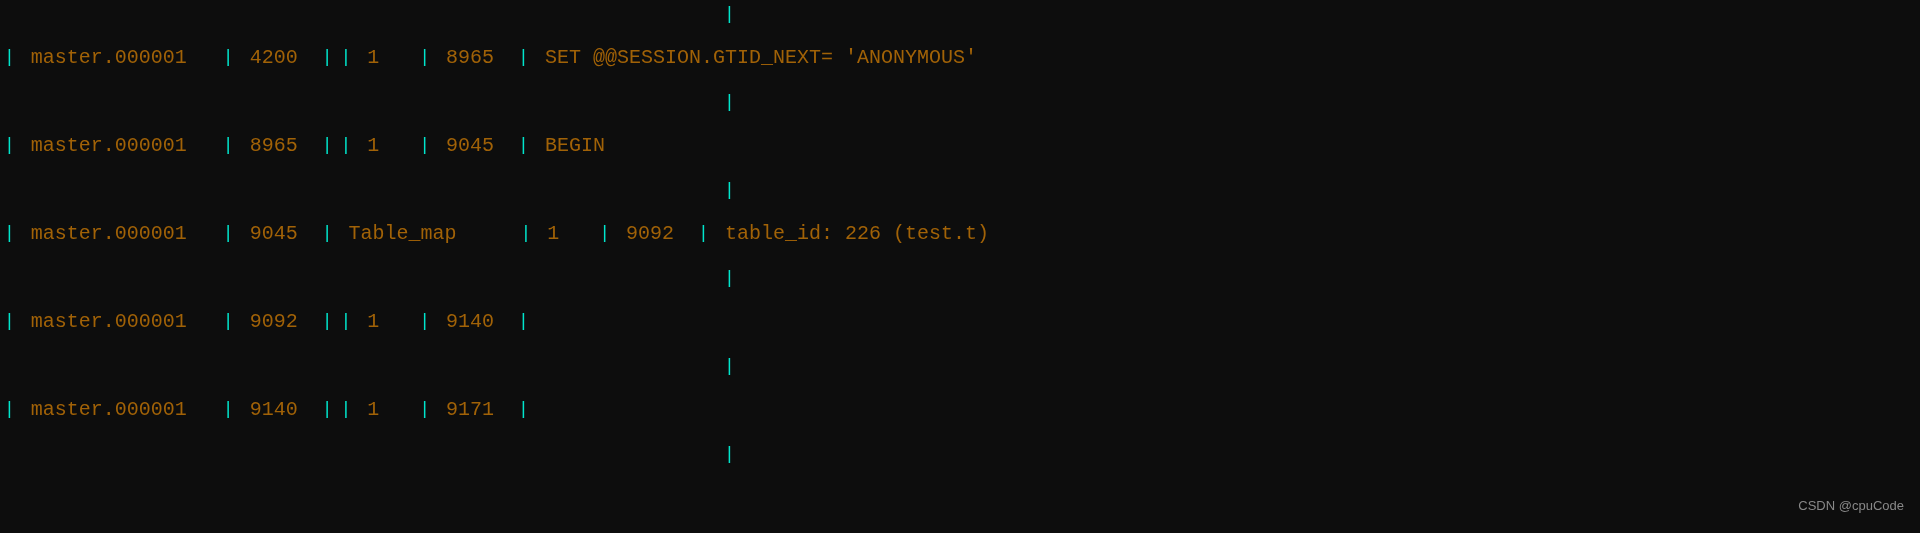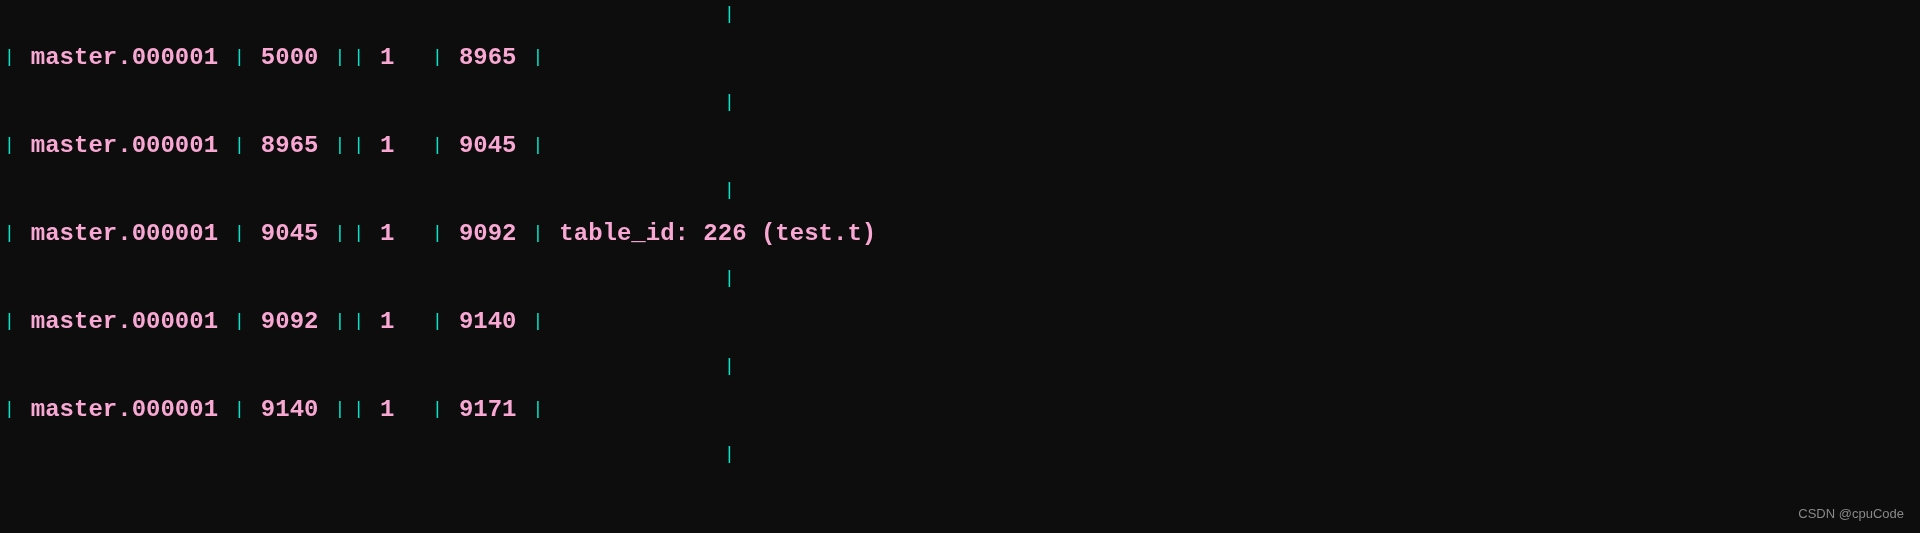--- a/index.html
+++ b/index.html
@@ -44,23 +44,23 @@
       min-height: 60px;
       padding: 8px 0;
       line-height: 1.4;
     }
 
     .cell {
       display: flex;
       align-items: center;
       padding: 0 12px;
       white-space: nowrap;
-      color: #f9a8d4;
-      font-size: 24px;
-      font-weight: bold;
+      color: #a16207;
+      font-size: 20px;
+      font-weight: normal;
     }
 
     .pipe {
       color: #00e5cc;
       padding: 0 4px;
     }
 
     .cell-log-name {
       min-width: 200px;
     }
@@ -83,73 +83,76 @@
       min-width: 80px;
       text-align: right;
     }
 
     .cell-info {
       flex: 1;
     }
 
     .watermark {
       position: absolute;
-      bottom: 12px;
+      bottom: 20px;
       right: 16px;
       color: #888888;
       font-size: 13px;
       font-family: Arial, sans-serif;
     }
   </style>
 </head>
 <body>
 
 <div class="terminal-container">
 
   <div class="connector-row">
     <span class="connector-char">|</span>
   </div>
 
   <div id="log-rows">
       <div class="data-row">
       <span class="pipe">|</span>
       <span class="cell cell-log-name">master.000001</span>
       <span class="pipe">|</span>
-      <span class="cell cell-pos">5000</span>
+      <span class="cell cell-pos">4200</span>
       <span class="pipe">|</span>
       <span class="pipe">|</span>
       <span class="cell cell-server-id">1</span>
       <span class="pipe">|</span>
       <span class="cell cell-end-log-pos">8965</span>
       <span class="pipe">|</span>
+      <span class="cell cell-info">SET @@SESSION.GTID_NEXT= 'ANONYMOUS'</span>
     </div>
       <div class="connector-row">
         <span class="connector-char">|</span>
       </div>
       <div class="data-row">
       <span class="pipe">|</span>
       <span class="cell cell-log-name">master.000001</span>
       <span class="pipe">|</span>
       <span class="cell cell-pos">8965</span>
       <span class="pipe">|</span>
       <span class="pipe">|</span>
       <span class="cell cell-server-id">1</span>
       <span class="pipe">|</span>
       <span class="cell cell-end-log-pos">9045</span>
       <span class="pipe">|</span>
+      <span class="cell cell-info">BEGIN</span>
     </div>
       <div class="connector-row">
         <span class="connector-char">|</span>
       </div>
       <div class="data-row">
       <span class="pipe">|</span>
       <span class="cell cell-log-name">master.000001</span>
       <span class="pipe">|</span>
       <span class="cell cell-pos">9045</span>
       <span class="pipe">|</span>
+      <span class="cell cell-event-type">Table_map</span>
       <span class="pipe">|</span>
       <span class="cell cell-server-id">1</span>
       <span class="pipe">|</span>
       <span class="cell cell-end-log-pos">9092</span>
       <span class="pipe">|</span>
       <span class="cell cell-info">table_id: 226 (test.t)</span>
     </div>
       <div class="connector-row">
         <span class="connector-char">|</span>
       </div>

